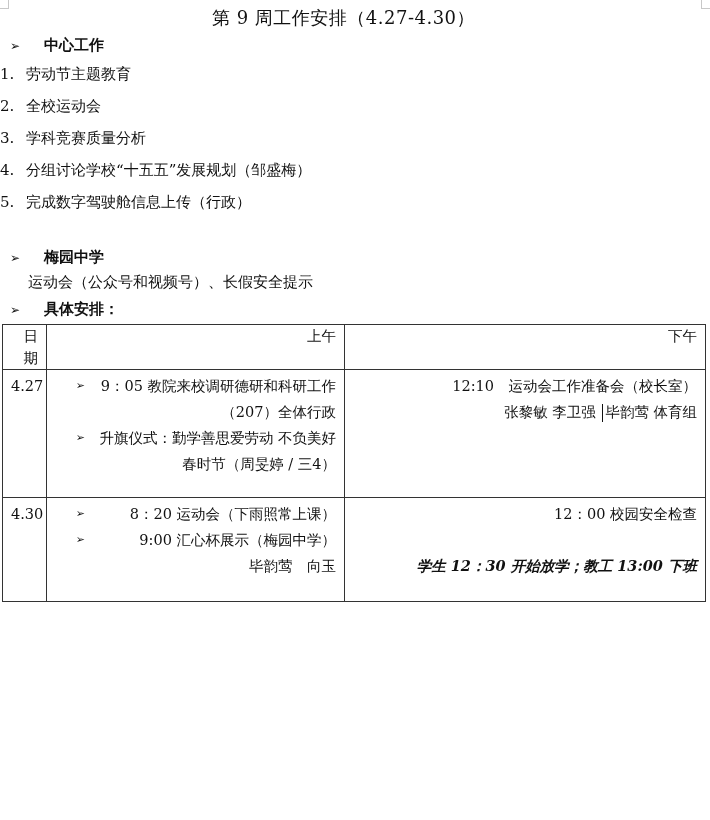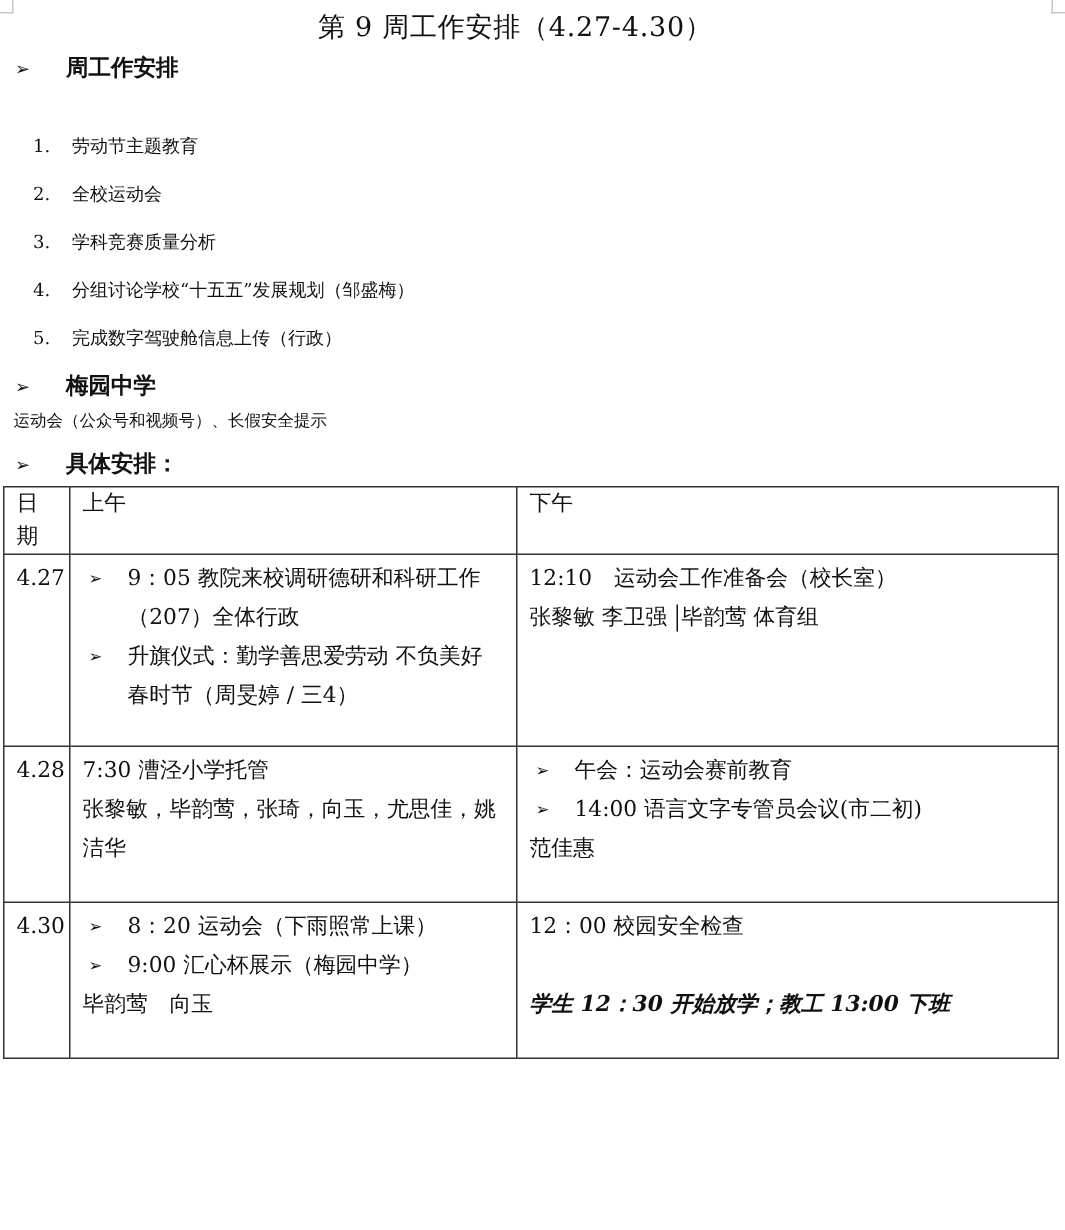--- a/index.html
+++ b/index.html
@@ -14,51 +14,51 @@
 
   .title {
     position: absolute; top: 6px; left: 0; width: 687px; text-align: center;
     font-size: 18px; letter-spacing: 0.5px; font-family: "DejaVu Serif", serif;
   }
   .section-head {
     position: absolute; left: 10px; font-size: 15px; font-weight: bold;
     display: flex; align-items: center;
   }
   .arrow { display: inline-block; width: 34px; font-size: 12px; font-weight: normal; }
-  .list-item { position: absolute; left: 22px; font-size: 12px; margin-top: 24px; }
+  .list-item { position: absolute; left: 0; font-size: 15px; }
   .list-item .num { display: inline-block; width: 26px; }
-  .plain { position: absolute; left: 9px; font-size: 11px; }
+  .plain { position: absolute; left: 28px; font-size: 15px; }
 
   table.sched {
     position: absolute; left: 2px; top: 324px; width: 704px;
     border-collapse: collapse; font-size: 14.5px; table-layout: fixed;
   }
   table.sched td, table.sched th {
-    border: 1px solid #333; vertical-align: top; padding: 3px 8px 0 8px; line-height: 26px;
+    border: 1px solid #333; vertical-align: top; padding: 3px 8px 0 8px; line-height: 26px; text-align: right;
   }
-  table.sched th { font-weight: normal; text-align: left; height: 22px; line-height: 22px; padding-top: 0; }
+  table.sched th { font-weight: normal; text-align: right; height: 22px; line-height: 22px; padding-top: 0; }
   .col-date { width: 44px; }
   .col-am { width: 298px; }
   .b-line { display: flex; }
   .b-line .arr { width: 26px; flex: none; font-size: 11px; padding-left: 4px; }
   .b-line .txt { flex: 1; }
   .bold { font-weight: bold; font-style: italic; }
   .cursor { display: inline-block; width: 1px; height: 18px; background: #111; vertical-align: middle; margin: 0 2px; }
 </style>
 </head>
 <body>
 
 <div class="corner tl"></div>
 <div class="corner tr"></div>
 
 <div class="title">第 9 周工作安排（4.27-4.30）</div>
 
 <div class="section-head" style="top:36px;">
   <span class="arrow">➢</span>
-  <span>周工作安排</span>
+  <span>中心工作</span>
 </div>
 
 <div class="list-item" style="top:65px;">
   <span class="num">1.</span><span>劳动节主题教育</span>
 </div>
 <div class="list-item" style="top:97px;">
   <span class="num">2.</span><span>全校运动会</span>
 </div>
 <div class="list-item" style="top:129px;">
   <span class="num">3.</span><span>学科竞赛质量分析</span>
@@ -105,38 +105,20 @@
             <span class="arr">➢</span>
             <span class="txt">升旗仪式：勤学善思爱劳动 不负美好春时节（周旻婷 / 三4）</span>
           </div>
     </td>
     <td>
       <div>12:10　运动会工作准备会（校长室）</div>
       <div><span>张黎敏 李卫强 </span><span class="cursor"></span><span>毕韵莺 体育组</span></div>
     </td>
   </tr>
 
-  <tr style="height:104px;">
-    <td>4.28</td>
-    <td>
-      <div>7:30 漕泾小学托管</div>
-      <div>张黎敏，毕韵莺，张琦，向玉，尤思佳，姚洁华</div>
-    </td>
-    <td>
-      <div class="b-line">
-            <span class="arr">➢</span>
-            <span class="txt">午会：运动会赛前教育</span>
-          </div>
-      <div class="b-line">
-            <span class="arr">➢</span>
-            <span class="txt">14:00 语言文字专管员会议(市二初)</span>
-          </div>
-      <div>范佳惠</div>
-    </td>
-  </tr>
 
 
   <tr style="height:104px;">
     <td>4.30</td>
     <td>
       <div class="b-line">
             <span class="arr">➢</span>
             <span class="txt">8：20 运动会（下雨照常上课）</span>
           </div>
       <div class="b-line">

